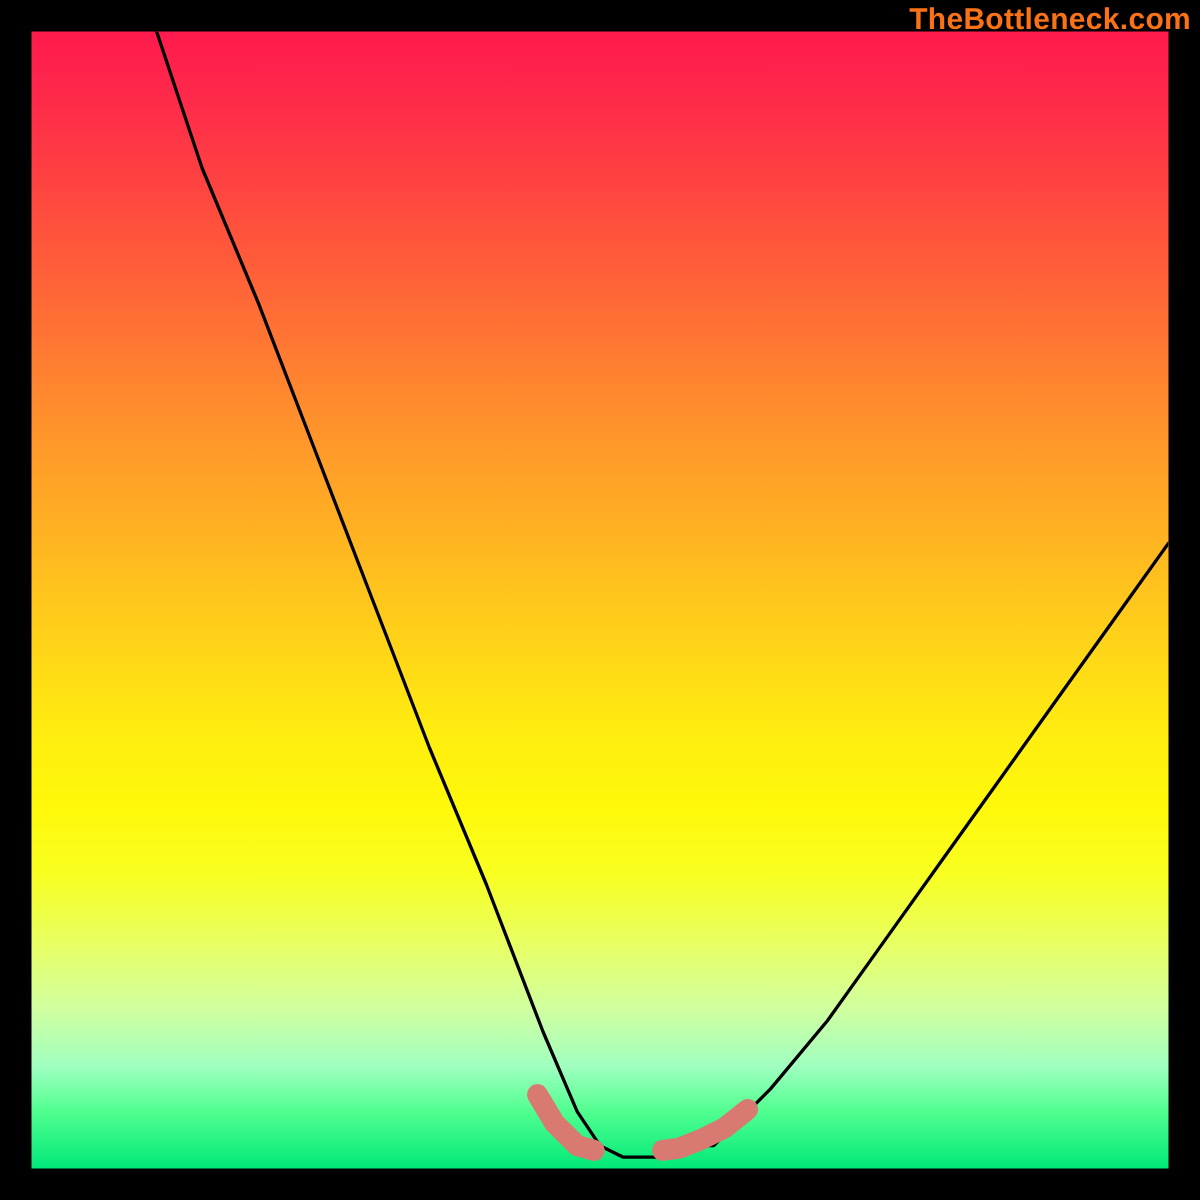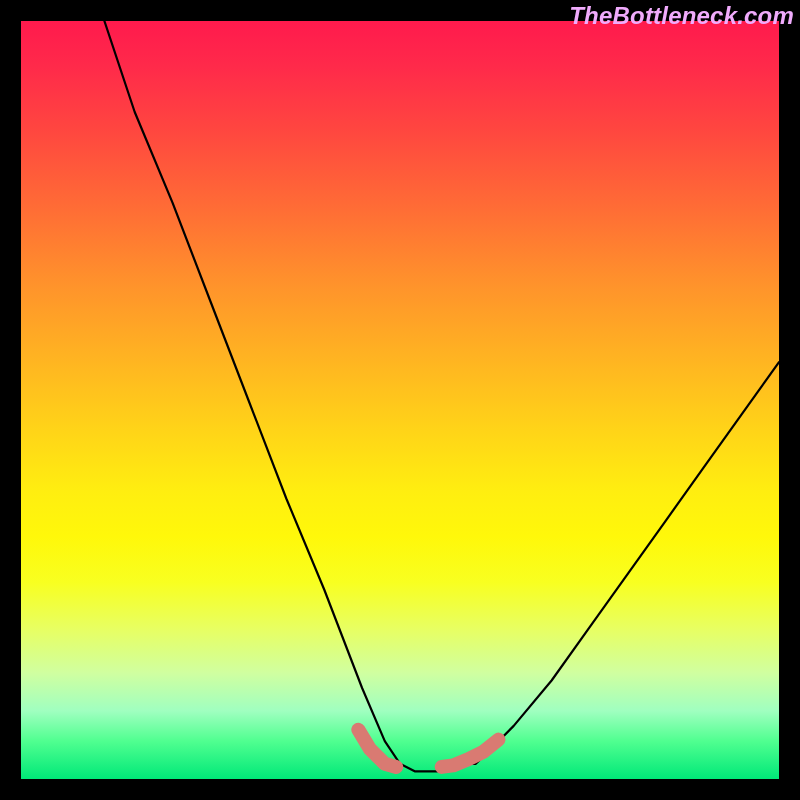--- a/index.html
+++ b/index.html
@@ -47,26 +47,25 @@
     position: absolute;
     left: 0;
     top: 0;
     width: 758px;
     height: 758px;
   }
   .watermark {
     position: absolute;
     top: 2px;
     right: 6px;
-    color: #f0abfc;
-    font-size: 24px;
+    color: #f97316;
+    font-size: 20px;
     font-weight: 600;
     letter-spacing: 0.2px;
     user-select: none;
-    font-style: italic;
   }
 </style>
 </head>
 <body>
 
 <div class="frame">
 
   <div class="plot-area">
     <svg viewBox="0 0 758 758" preserveAspectRatio="none">
       <g id="curve-group">

